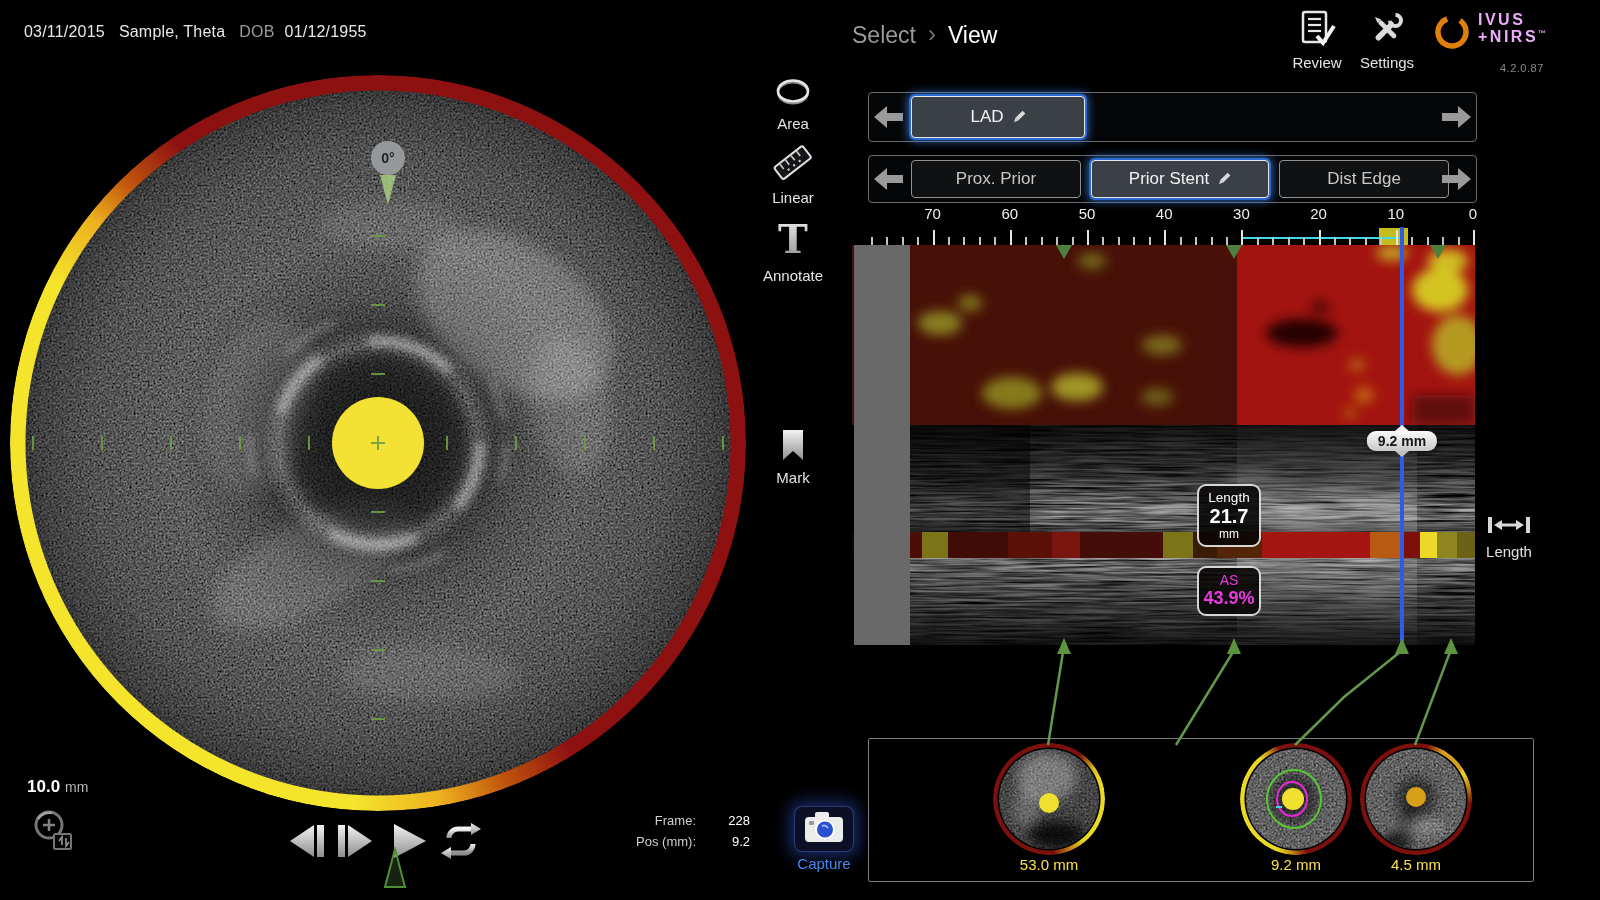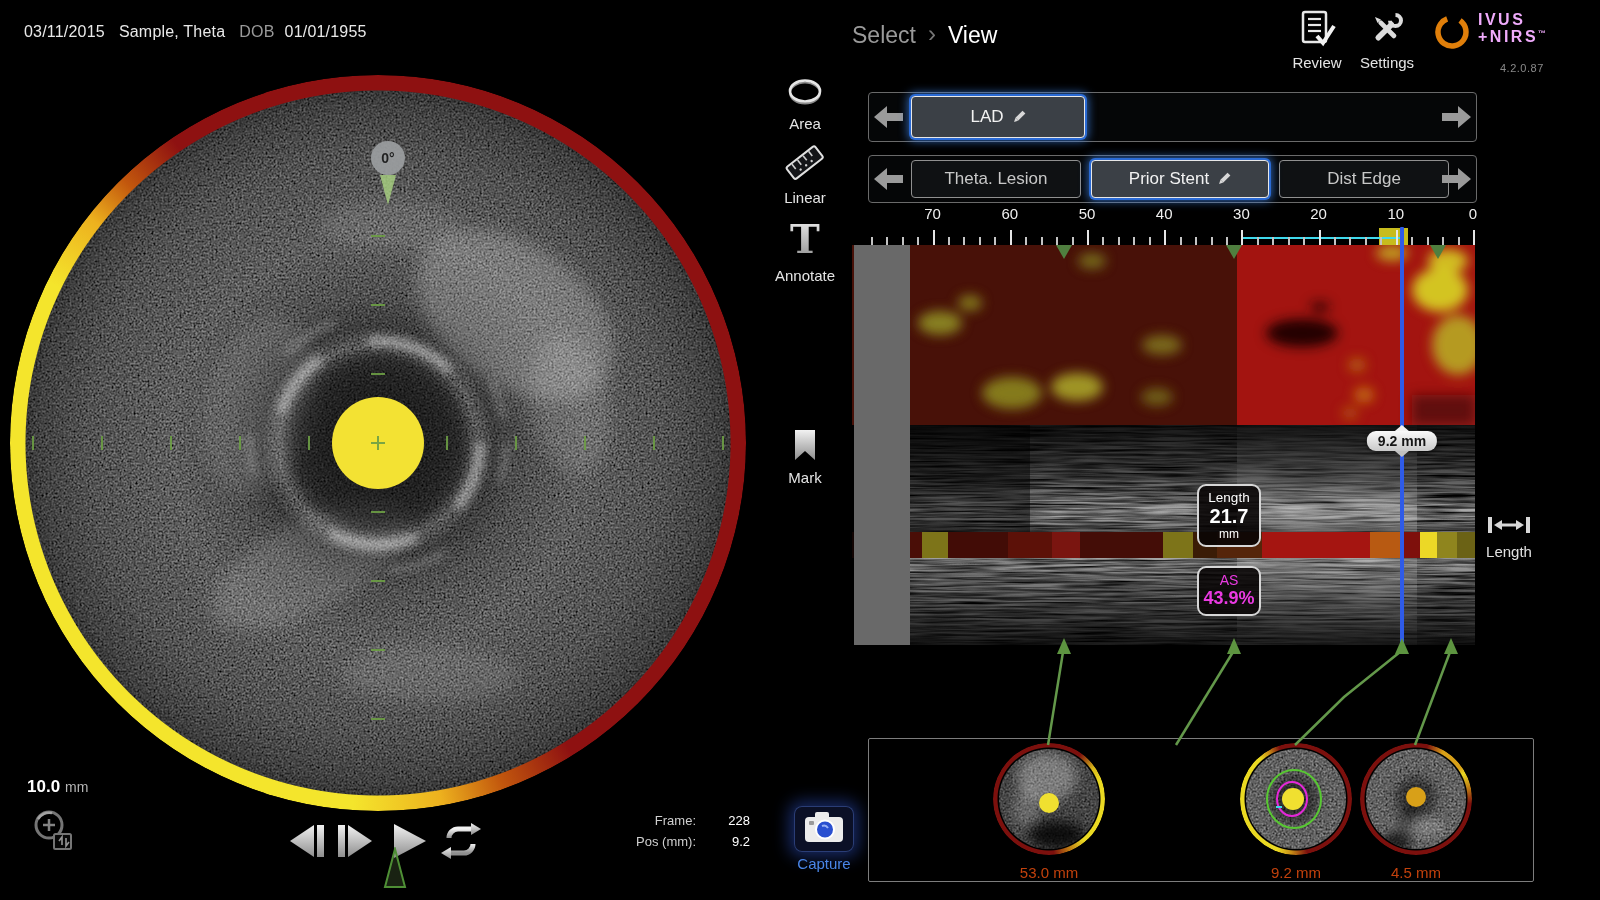--- a/index.html
+++ b/index.html
@@ -16,21 +16,21 @@
   .chev{color:#777;font-size:24px;margin-top:-3px;}
   .hdr-btn{position:absolute;top:10px;width:70px;text-align:center;cursor:pointer;}
   .hdr-btn .lbl{font-size:15px;color:#e4e4e4;margin-top:2px;}
   #review-btn{left:1282px;}
   #settings-btn{left:1352px;}
   .logo{position:absolute;left:1432px;top:12px;display:flex;align-items:flex-start;}
   .logo-text{margin-left:6px;line-height:1.05;font-weight:bold;font-size:16px;letter-spacing:2.5px;color:#f0abfc;}
   .logo-text sup{font-size:8px;letter-spacing:0;}
   .version{position:absolute;left:1500px;top:62px;font-size:11px;color:#8a8a8a;letter-spacing:.5px;}
   
-  .tool{position:absolute;left:757px;width:72px;text-align:center;cursor:pointer;margin-left:12px;}
+  .tool{position:absolute;left:757px;width:72px;text-align:center;cursor:pointer;}
   .tool .lbl{font-size:15px;color:#e4e4e4;margin-top:3px;}
   #tool-area{top:78px;} #tool-linear{top:144px;} #tool-annotate{top:218px;} #tool-mark{top:428px;}
   
   #ivus-wrap{position:absolute;left:10px;top:75px;width:736px;height:736px;}
   #halo-ring{position:absolute;inset:0;border-radius:50%;
     background:conic-gradient(from 0deg,
       var(--ring-red) 0deg 148deg, #c2570d 160deg, #edb11e 170deg, var(--ring-yellow) 184deg,
       var(--ring-yellow) 296deg, #edb11e 308deg, #c2570d 316deg, var(--ring-red) 326deg 360deg);
     -webkit-mask:radial-gradient(circle 368px at 50% 50%, transparent 352px, #000 353px);
             mask:radial-gradient(circle 368px at 50% 50%, transparent 352px, #000 353px);
@@ -120,21 +120,21 @@
   #arrows-svg{position:absolute;left:0;top:600px;pointer-events:none;z-index:8;}
   
   #thumbs{position:absolute;left:16px;top:738px;width:664px;height:142px;border:1px solid #7d7d7d;
     border-radius:2px;background:#000;}
   .thumb{position:absolute;top:4px;width:114px;text-align:center;cursor:pointer;}
   .thumb .ring{position:relative;margin:0 auto;width:112px;height:112px;border-radius:50%;}
   .thumb .ring:before{content:'';position:absolute;inset:0;border-radius:50%;
     -webkit-mask:radial-gradient(circle 56px at 50% 50%,transparent 51px,#000 52px);
             mask:radial-gradient(circle 56px at 50% 50%,transparent 51px,#000 52px);}
   .thumb svg{position:absolute;left:4px;top:4px;}
-  .thumb .lbl{font-size:15px;color:#c2410c;margin-top:9px;}
+  .thumb .lbl{font-size:15px;color:#fde047;margin-top:1px;}
   #thumb-0{left:123px;} #thumb-1{left:251px;} #thumb-2{left:370px;} #thumb-3{left:490px;}
   #thumb-0 .ring:before{background:conic-gradient(from 0deg,#7c100d 0deg 35deg,#d8b81a 55deg,#ead922 70deg 140deg,#b87012 160deg,#7c100d 175deg 360deg);}
   #thumb-1 .ring:before{background:conic-gradient(#7c100d 0deg 360deg);}
   #thumb-2 .ring:before{background:conic-gradient(from 0deg,#7c100d 0deg 168deg,#c88c16 185deg,#ead922 200deg 318deg,#c88c16 330deg,#7c100d 342deg 360deg);}
   #thumb-3 .ring:before{background:conic-gradient(from 0deg,#7c100d 0deg 12deg,#d8a018 30deg 55deg,#ead922 62deg,#b87012 80deg,#7c100d 95deg 360deg);}
 </style>
 </head>
 <body>
 
 <svg width="0" height="0" style="position:absolute" aria-hidden="true">
@@ -159,21 +159,21 @@
       </filter>
     <filter id="fblur8" x="-40%" y="-40%" width="180%" height="180%">
         <feGaussianBlur stdDeviation="8"></feGaussianBlur>
       </filter>
   </defs>
 </svg>
 
 <div id="app">
 
   <div class="patient-info">
-    <span>03/11/2015</span><span>Sample, Theta</span><span class="dim">DOB</span><span>01/01/1955</span>
+    <span>03/11/2015</span><span>Sample, Theta</span><span class="dim">DOB</span><span>01/12/1955</span>
   </div>
 
   <div class="breadcrumb">
     <span class="crumb dim">Select</span>
     <span class="chev">›</span>
     <span class="crumb active">View</span>
   </div>
 
   <div class="hdr-btn" id="review-btn">
     <svg width="40" height="38" viewBox="0 0 40 38">
@@ -393,21 +393,21 @@
       <svg class="nav-arrow right" width="30" height="22" viewBox="0 0 30 22">
         <polygon points="30,11 17,0 17,7 1,7 1,15 17,15 17,22" fill="#9a9a9a"></polygon>
       </svg>
     </div>
 
     <div class="sel-row" id="row-segment">
       <svg class="nav-arrow left" width="30" height="22" viewBox="0 0 30 22">
         <polygon points="0,11 13,0 13,7 29,7 29,15 13,15 13,22" fill="#9a9a9a"></polygon>
       </svg>
       <div class="seg-btn" id="btn-seg-0">
-        <span>Theta. Lesion</span>
+        <span>Prox. Prior</span>
       </div>
       <div class="seg-btn" id="btn-seg-2">
         <span>Dist Edge</span>
       </div>
       <div class="seg-btn selected" id="btn-seg-1">
         <span>Prior Stent</span>
         <svg width="14" height="14" viewBox="0 0 14 14">
           <g transform="rotate(45 7 7)">
               <rect x="5" y="0" width="4" height="10" fill="#d8d8d8"></rect>
           <polygon points="5,10 9,10 7,14" fill="#d8d8d8"></polygon>

